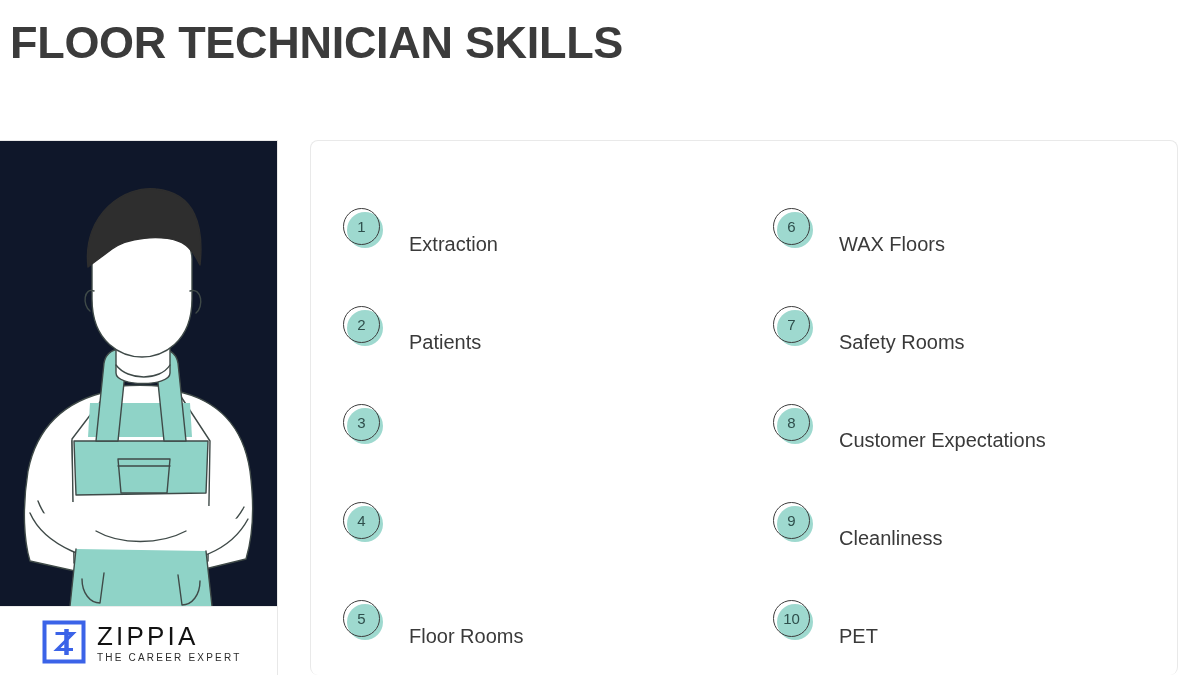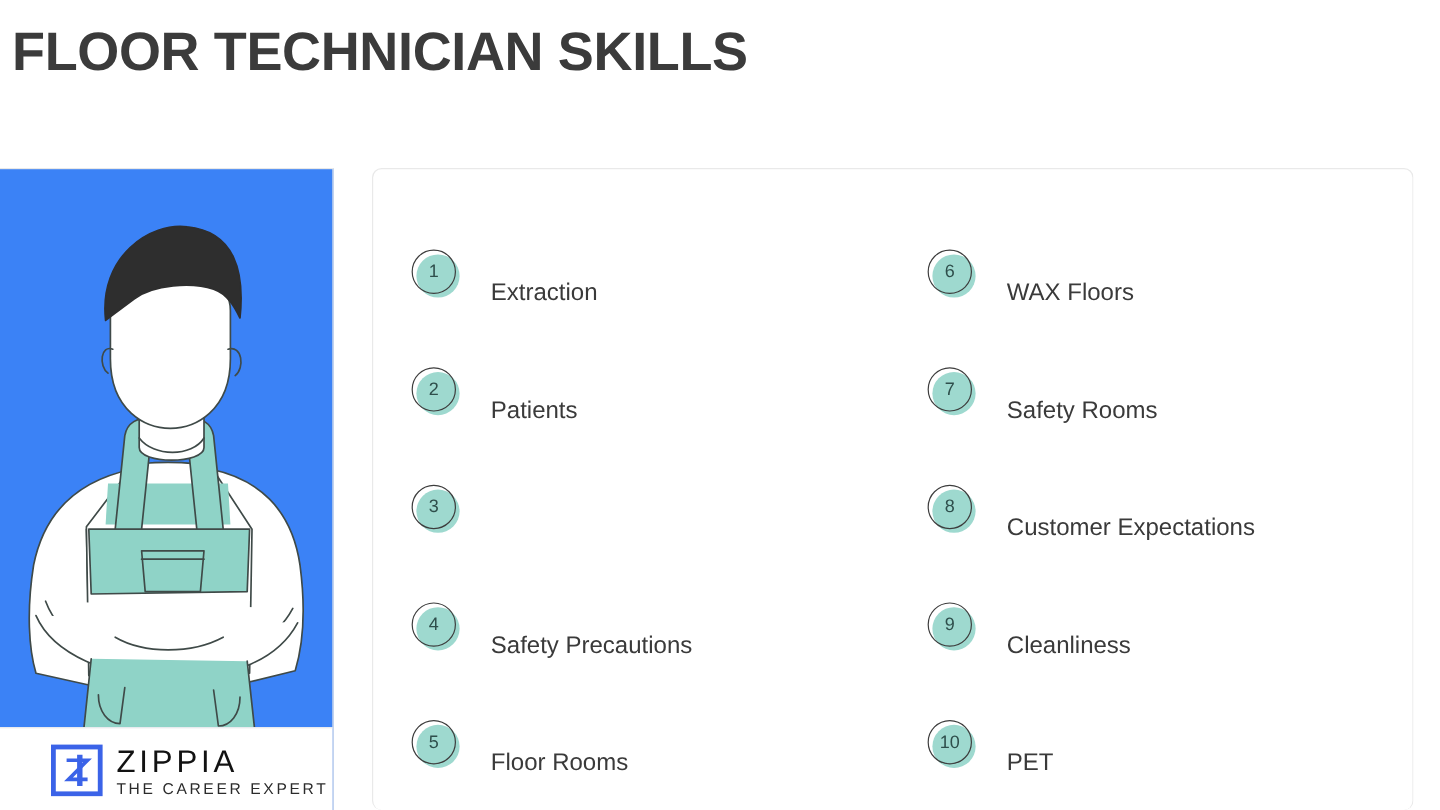--- a/index.html
+++ b/index.html
@@ -35,21 +35,21 @@
   
   .illus-panel {
     position: absolute;
     left: 0px;
     top: 140px;
     width: 278px;
     height: 535px;
     border: 1px solid #e8e8e8;
     border-left: none;
     border-bottom: none;
-    background: #3b82f6;
+    background: #0f172a;
     overflow: hidden;
   }
 
   .illus-art {
     position: absolute;
     left: 0;
     top: 0;
     width: 278px;
     height: 465px;
     overflow: hidden;
@@ -88,21 +88,21 @@
 
   .logo-name {
     font-size: 26px;
     font-weight: normal;
     letter-spacing: 3.2px;
     color: #121212;
     line-height: 1;
   }
 
   .logo-tagline {
-    font-size: 13px;
+    font-size: 10px;
     letter-spacing: 2.2px;
     color: #2b2b2b;
     margin-top: 4px;
     line-height: 1;
   }
 
   
   .skills-card {
     position: absolute;
     left: 310px;
@@ -305,21 +305,20 @@
         </div>
         <span class="skill-label">Customer Expectations</span>
       </div>
 
       <div class="skill-row">
         <div class="badge">
           <span class="disc"></span>
           <span class="ring"></span>
           <span class="num">4</span>
         </div>
-        <span class="skill-label">Safety Precautions</span>
       </div>
       <div class="skill-row">
         <div class="badge">
           <span class="disc"></span>
           <span class="ring"></span>
           <span class="num">9</span>
         </div>
         <span class="skill-label">Cleanliness</span>
       </div>
 

